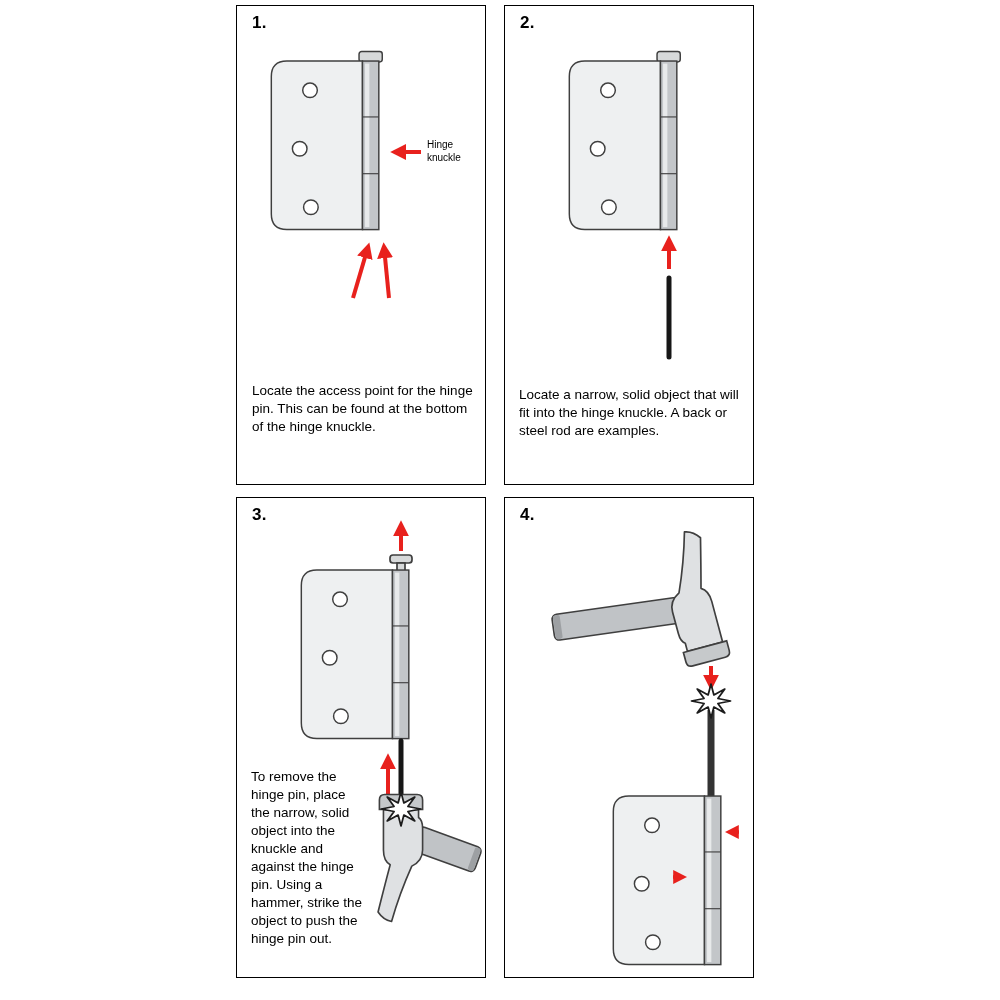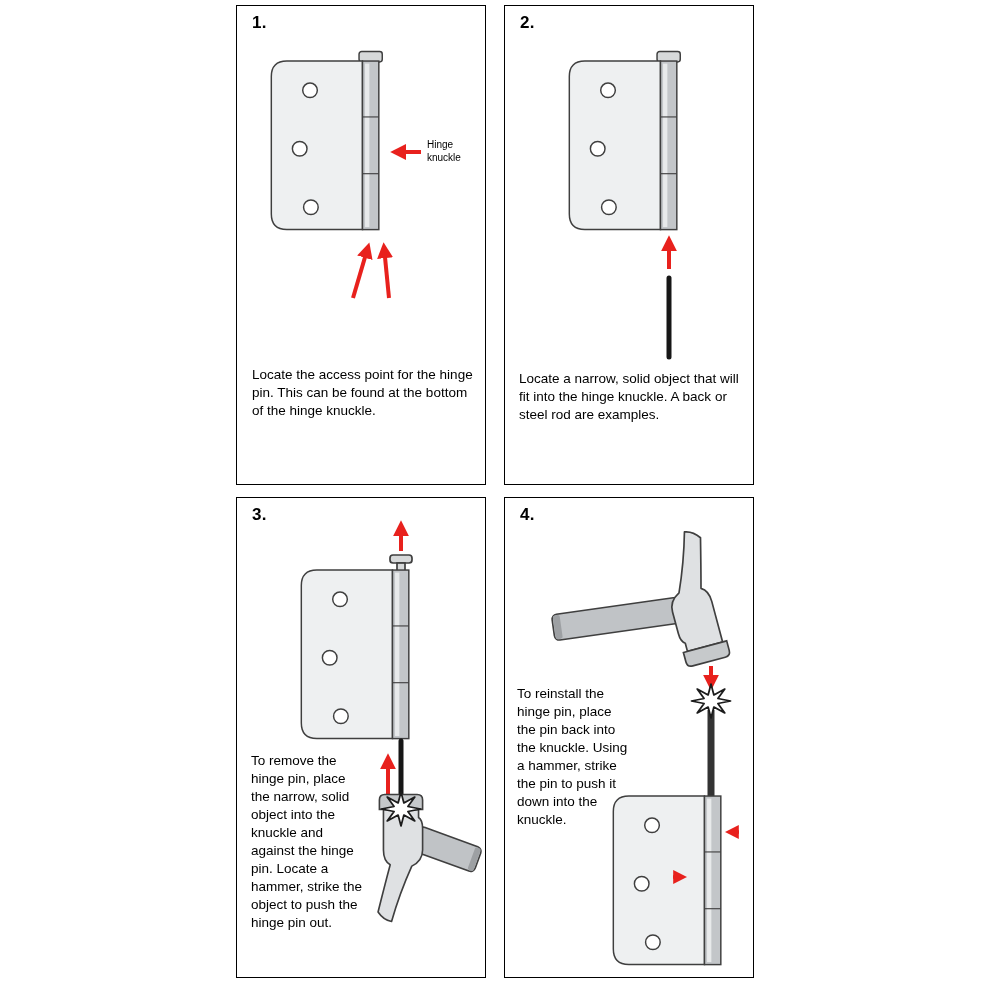--- a/index.html
+++ b/index.html
@@ -9,21 +9,21 @@
     --metal-mid:#c3c6c9;
     --rod-black:#161616;
     --pin-grey:#333333;
   }
   *{margin:0;padding:0;box-sizing:border-box;}
   html,body{width:1000px;height:1000px;background:#fff;font-family:"Liberation Sans",sans-serif;color:#000;}
   .page{position:relative;width:1000px;height:1000px;background:#fff;overflow:hidden;}
   .panel{position:absolute;width:250px;background:#fff;border:1.7px solid #000;}
   .illustration{position:absolute;left:0;top:0;}
   .num{position:absolute;left:15px;top:7px;font-size:17px;font-weight:bold;letter-spacing:.2px;}
-  .caption{position:absolute;font-size:13.5px;line-height:1.33;}
+  .caption{position:absolute;font-size:13.5px;line-height:1.33;margin-top:16px;}
   .callout{position:absolute;font-size:10px;line-height:1.25;}
   
   .leaf{fill:var(--metal-light);stroke:var(--outline);stroke-width:1.7;}
   .knuckle{fill:var(--metal-mid);stroke:var(--outline);stroke-width:1.7;}
   .knuckle-hi{fill:#e8eaeb;}
   .seg{stroke:var(--outline);stroke-width:1.3;}
   .hole{fill:#fff;stroke:var(--outline);stroke-width:1.7;}
   .cap{fill:#d7d9da;stroke:var(--outline);stroke-width:1.7;}
   .red-arrow{stroke:var(--accent-red);stroke-width:4;fill:none;}
   .red-arrow-sm{stroke:var(--accent-red);stroke-width:3.5;fill:none;}
@@ -106,21 +106,21 @@
       <g>
         <g transform="translate(179,340) rotate(20)">
           <rect class="handle" x="0" y="-13" width="66" height="26" rx="5"></rect>
           <rect class="handle-butt" x="59" y="-12" width="6" height="24" rx="2"></rect>
         </g>
         <use href="#hammer-shape" transform="translate(164,360) scale(1.35)"></use>
       </g>
       <use href="#burst-shape" transform="translate(164,311) scale(1.15,1)"></use>
     </svg>
     <div class="num">3.</div>
-    <div class="caption" style="left:14px;top:254px;width:114px">To remove the hinge pin, place the narrow, solid object into the knuckle and against the hinge pin. Locate a hammer, strike the object to push the hinge pin out.</div>
+    <div class="caption" style="left:14px;top:254px;width:114px">To remove the hinge pin, place the narrow, solid object into the knuckle and against the hinge pin. Using a hammer, strike the object to push the hinge pin out.</div>
   </section>
 
   <section class="panel" style="left:504px;top:497px;height:481px">
     <svg class="illustration" width="246" height="477" viewBox="0 0 246 477">
       <g>
         <g transform="translate(175,112) rotate(172)">
           <rect class="handle" x="0" y="-13" width="128" height="26" rx="5"></rect>
           <rect class="handle-butt" x="120" y="-12" width="7" height="24" rx="2"></rect>
         </g>
         <use href="#hammer-shape" transform="translate(187,100) rotate(165) scale(1.4)"></use>
@@ -128,16 +128,15 @@
       <line class="red-arrow" x1="206" y1="168" x2="206" y2="188" marker-end="url(#arrowRed)"></line>
       <line class="pin4" x1="206" y1="212" x2="206" y2="299"></line>
       <use href="#burst-shape" transform="translate(206,203) scale(1.15,1)"></use>
       <g transform="translate(98,286) scale(0.86)">
         <use href="#hinge"></use>
       </g>
       <line class="red-arrow-sm" x1="234" y1="334" x2="224" y2="334" marker-end="url(#arrowRed)"></line>
       <line class="red-arrow-sm" x1="168" y1="379" x2="178" y2="379" marker-end="url(#arrowRed)"></line>
     </svg>
     <div class="num">4.</div>
-    <div class="caption" style="left:12px;top:187px;width:114px">To reinstall the hinge pin, place the pin back into the knuckle. Using a hammer, strike the pin to push it down into the knuckle.</div>
   </section>
 
 </div>
 
 </body></html>

